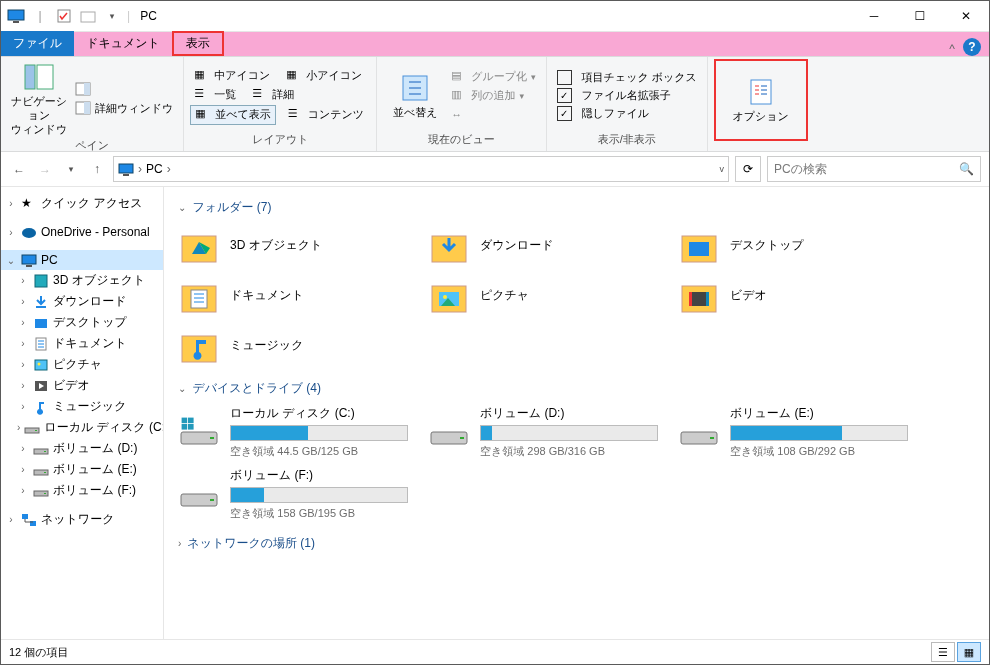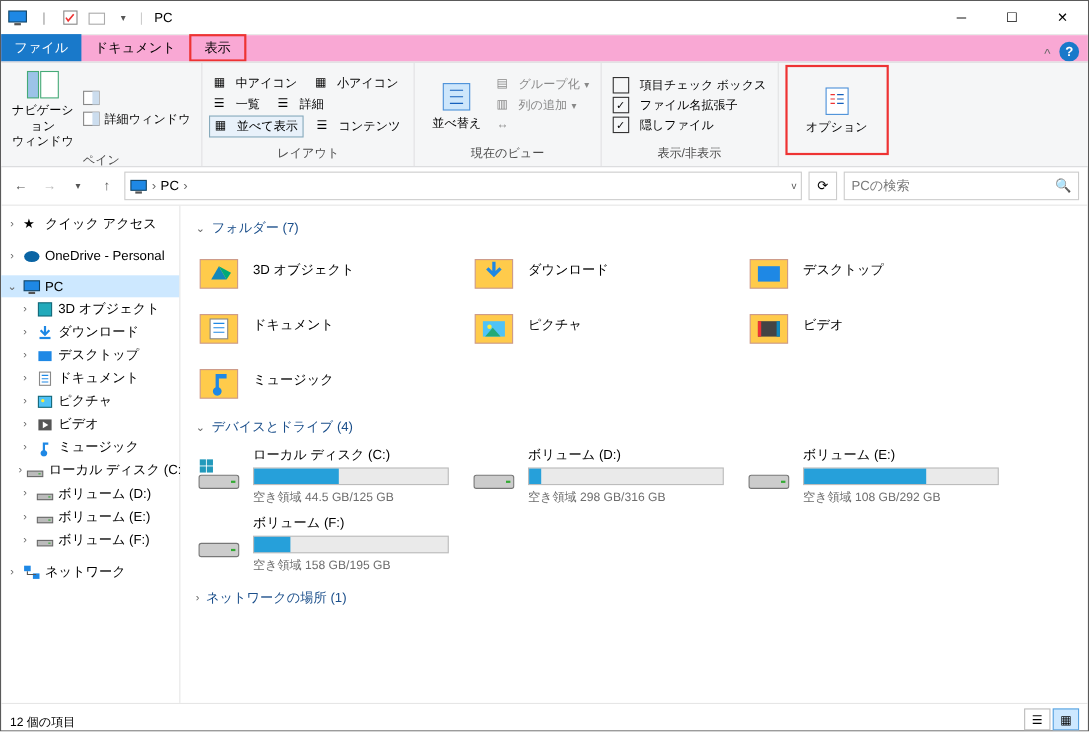--- a/index.html
+++ b/index.html
@@ -53,21 +53,21 @@
 .item .fic{width:42px;height:42px}
 .item .ilabel{font-size:12px}
 .drive{width:230px}
 .drive .dtop{display:flex;align-items:center;gap:10px}
 .drive .dic{width:42px;height:32px}
 .drive .dinfo{flex:1}
 .drive .bar{height:14px;border:1px solid #bcbcbc;margin:3px 0;position:relative;background:#eaeaea}
 .drive .bar .fill{position:absolute;left:0;top:0;bottom:0;background:#26a0da}
 .drive .sub{font-size:11px;color:#6d6d6d}
 
-.status{height:24px;border-top:1px solid #e6e6e6;display:flex;align-items:flex-end;padding:0 8px;font-size:11px}
+.status{height:24px;border-top:1px solid #e6e6e6;display:flex;align-items:center;padding:0 8px;font-size:11px}
 .status .views{margin-left:auto;display:flex;gap:2px}
 .status .vbtn{width:22px;height:18px;border:1px solid #bbb;display:flex;align-items:center;justify-content:center}
 .status .vbtn.sel{background:#cde8ff;border-color:#5aa3e0}
 
 svg{display:block}
 </style>
 </head>
 <body>
 
 <div class="window">

